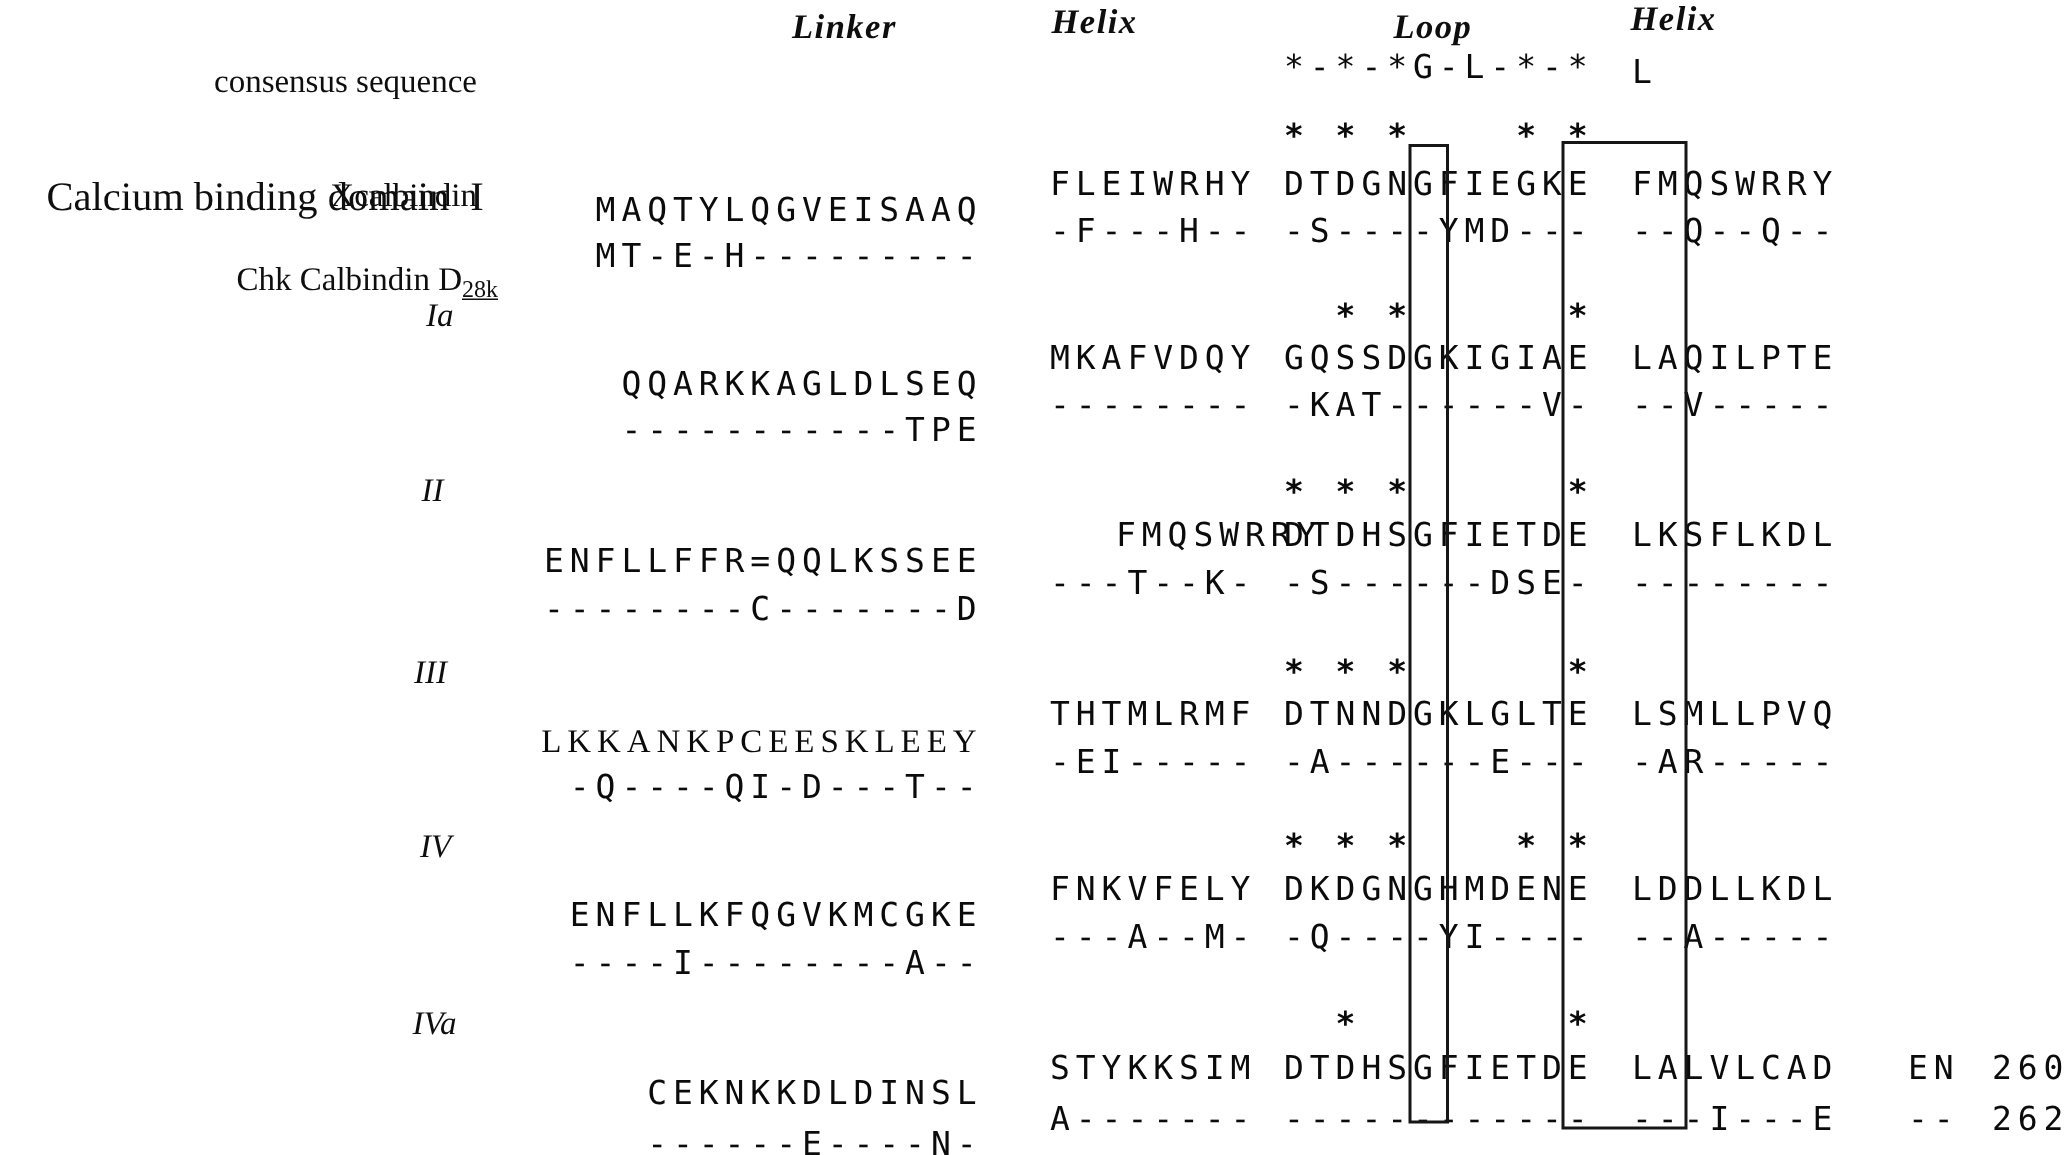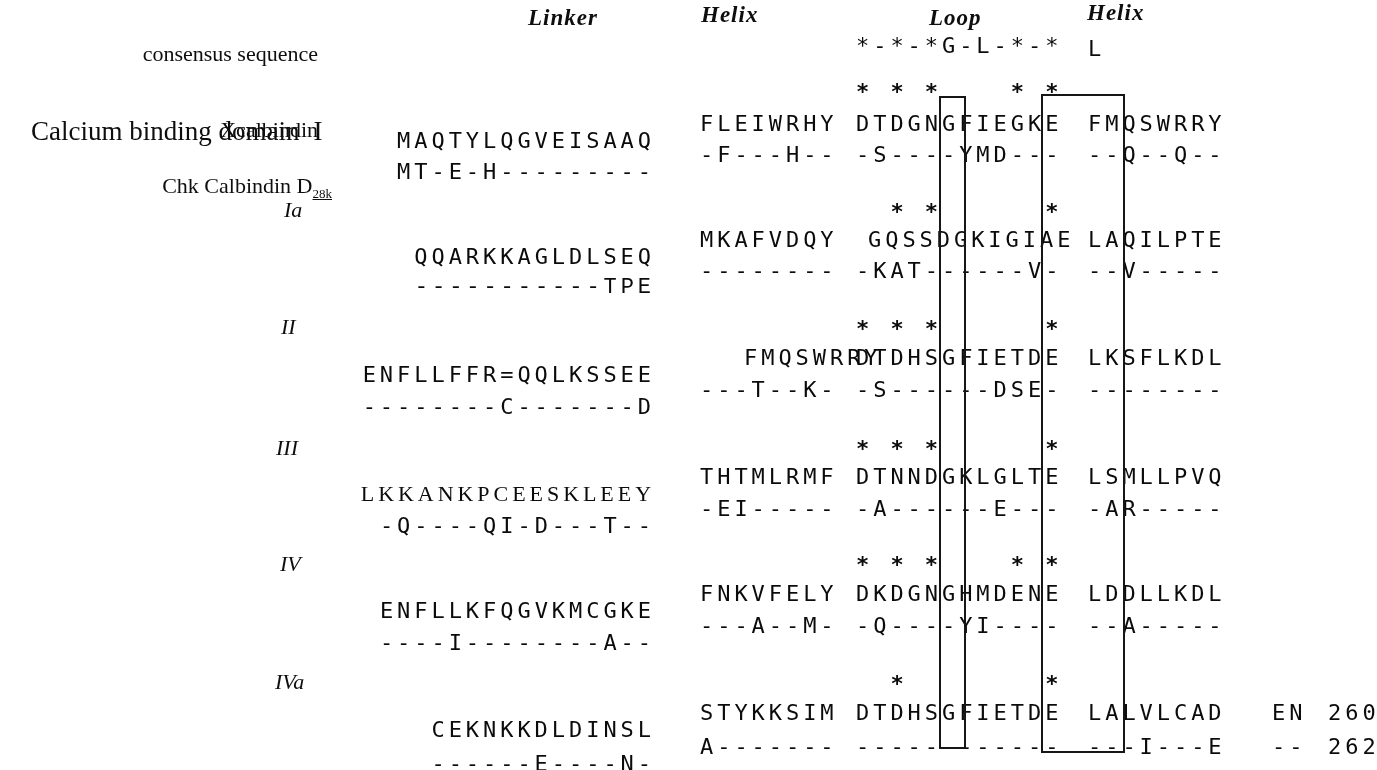--- a/index.html
+++ b/index.html
@@ -10,21 +10,21 @@
   .hdr{position:absolute;font-style:italic;font-size:23px;font-weight:600;letter-spacing:1px;white-space:pre;}
   .h-linker{left:528px;top:5px;}
   .h-helix1{left:701px;top:2px;}
   .h-loop{left:929px;top:5px;}
   .h-helix2{left:1087px;top:0px;}
 
   .leftlab{position:absolute;font-size:22px;white-space:pre;text-align:right;}
   .consensus-label{right:1059px;top:41px;}
   .xcal-label{right:1059px;top:117px;}
   .chk-label{right:1045px;top:147px;}
-  .chk-label sub{font-size:13px;vertical-align:-5px;text-decoration:underline;}
+  .chk-label sub{font-size:16px;vertical-align:-5px;text-decoration:underline;}
 
   .domain-heading{position:absolute;left:4px;top:85px;font-size:27px;white-space:pre;text-align:center;}
   .domain-heading .numeral{margin-left:14px;}
 
   .section-label{position:absolute;font-style:italic;font-size:22px;white-space:pre;}
 
   
   .mono{position:absolute;font-family:"DejaVu Sans Mono", monospace;font-size:22px;
         letter-spacing:3.95px;white-space:pre;line-height:26px;color:#0b0b0b;}
   .stars{font-weight:bold;}
@@ -66,23 +66,23 @@
       <div class="mono" style="left: 856px; top: 111px;">DTDGNGFIEGKE</div>
       <div class="mono" style="left: 1088px; top: 111px;">FMQSWRRY</div>
       <div class="mono linker-cell" style="right: 722px; top: 142px;">MT-E-H---------</div>
       <div class="mono" style="left: 700px; top: 142px;">-F---H--</div>
       <div class="mono" style="left: 856px; top: 142px;">-S----YMD---</div>
       <div class="mono" style="left: 1088px; top: 142px;">--Q--Q--</div>
       <div class="section-label" style="left: 284px; top: 197px;">Ia</div>
       <div class="mono stars" style="left: 856px; top: 199px;">  * *      *</div>
       <div class="mono linker-cell" style="right: 722px; top: 227px;">QQARKKAGLDLSEQ</div>
       <div class="mono" style="left: 700px; top: 227px;">MKAFVDQY</div>
-      <div class="mono" style="left: 856px; top: 227px; margin-left: 12px;">GQSSDGKIGIAE</div>
+      <div class="mono" style="left: 856px; top: 227px;">GQSSDGKIGIAE</div>
       <div class="mono" style="left: 1088px; top: 227px;">LAQILPTE</div>
-      <div class="mono linker-cell" style="right: 722px; top: 258px; font-family: Liberation Mono, monospace;">-----------TPE</div>
+      <div class="mono linker-cell" style="right: 722px; top: 258px;">-----------TPE</div>
       <div class="mono" style="left: 700px; top: 258px;">--------</div>
       <div class="mono" style="left: 856px; top: 258px;">-KAT------V-</div>
       <div class="mono" style="left: 1088px; top: 258px;">--V-----</div>
       <div class="section-label" style="left: 281px; top: 314px;">II</div>
       <div class="mono stars" style="left: 856px; top: 316px;">* * *      *</div>
       <div class="mono linker-cell" style="right: 722px; top: 345px;">ENFLLFFR=QQLKSSEE</div>
       <div class="mono" style="left: 716px; top: 345px; margin-left: 28px;">FMQSWRRY</div>
       <div class="mono" style="left: 856px; top: 345px;">DTDHSGFIETDE</div>
       <div class="mono" style="left: 1088px; top: 345px;">LKSFLKDL</div>
       <div class="mono linker-cell" style="right: 722px; top: 377px;">--------C-------D</div>

